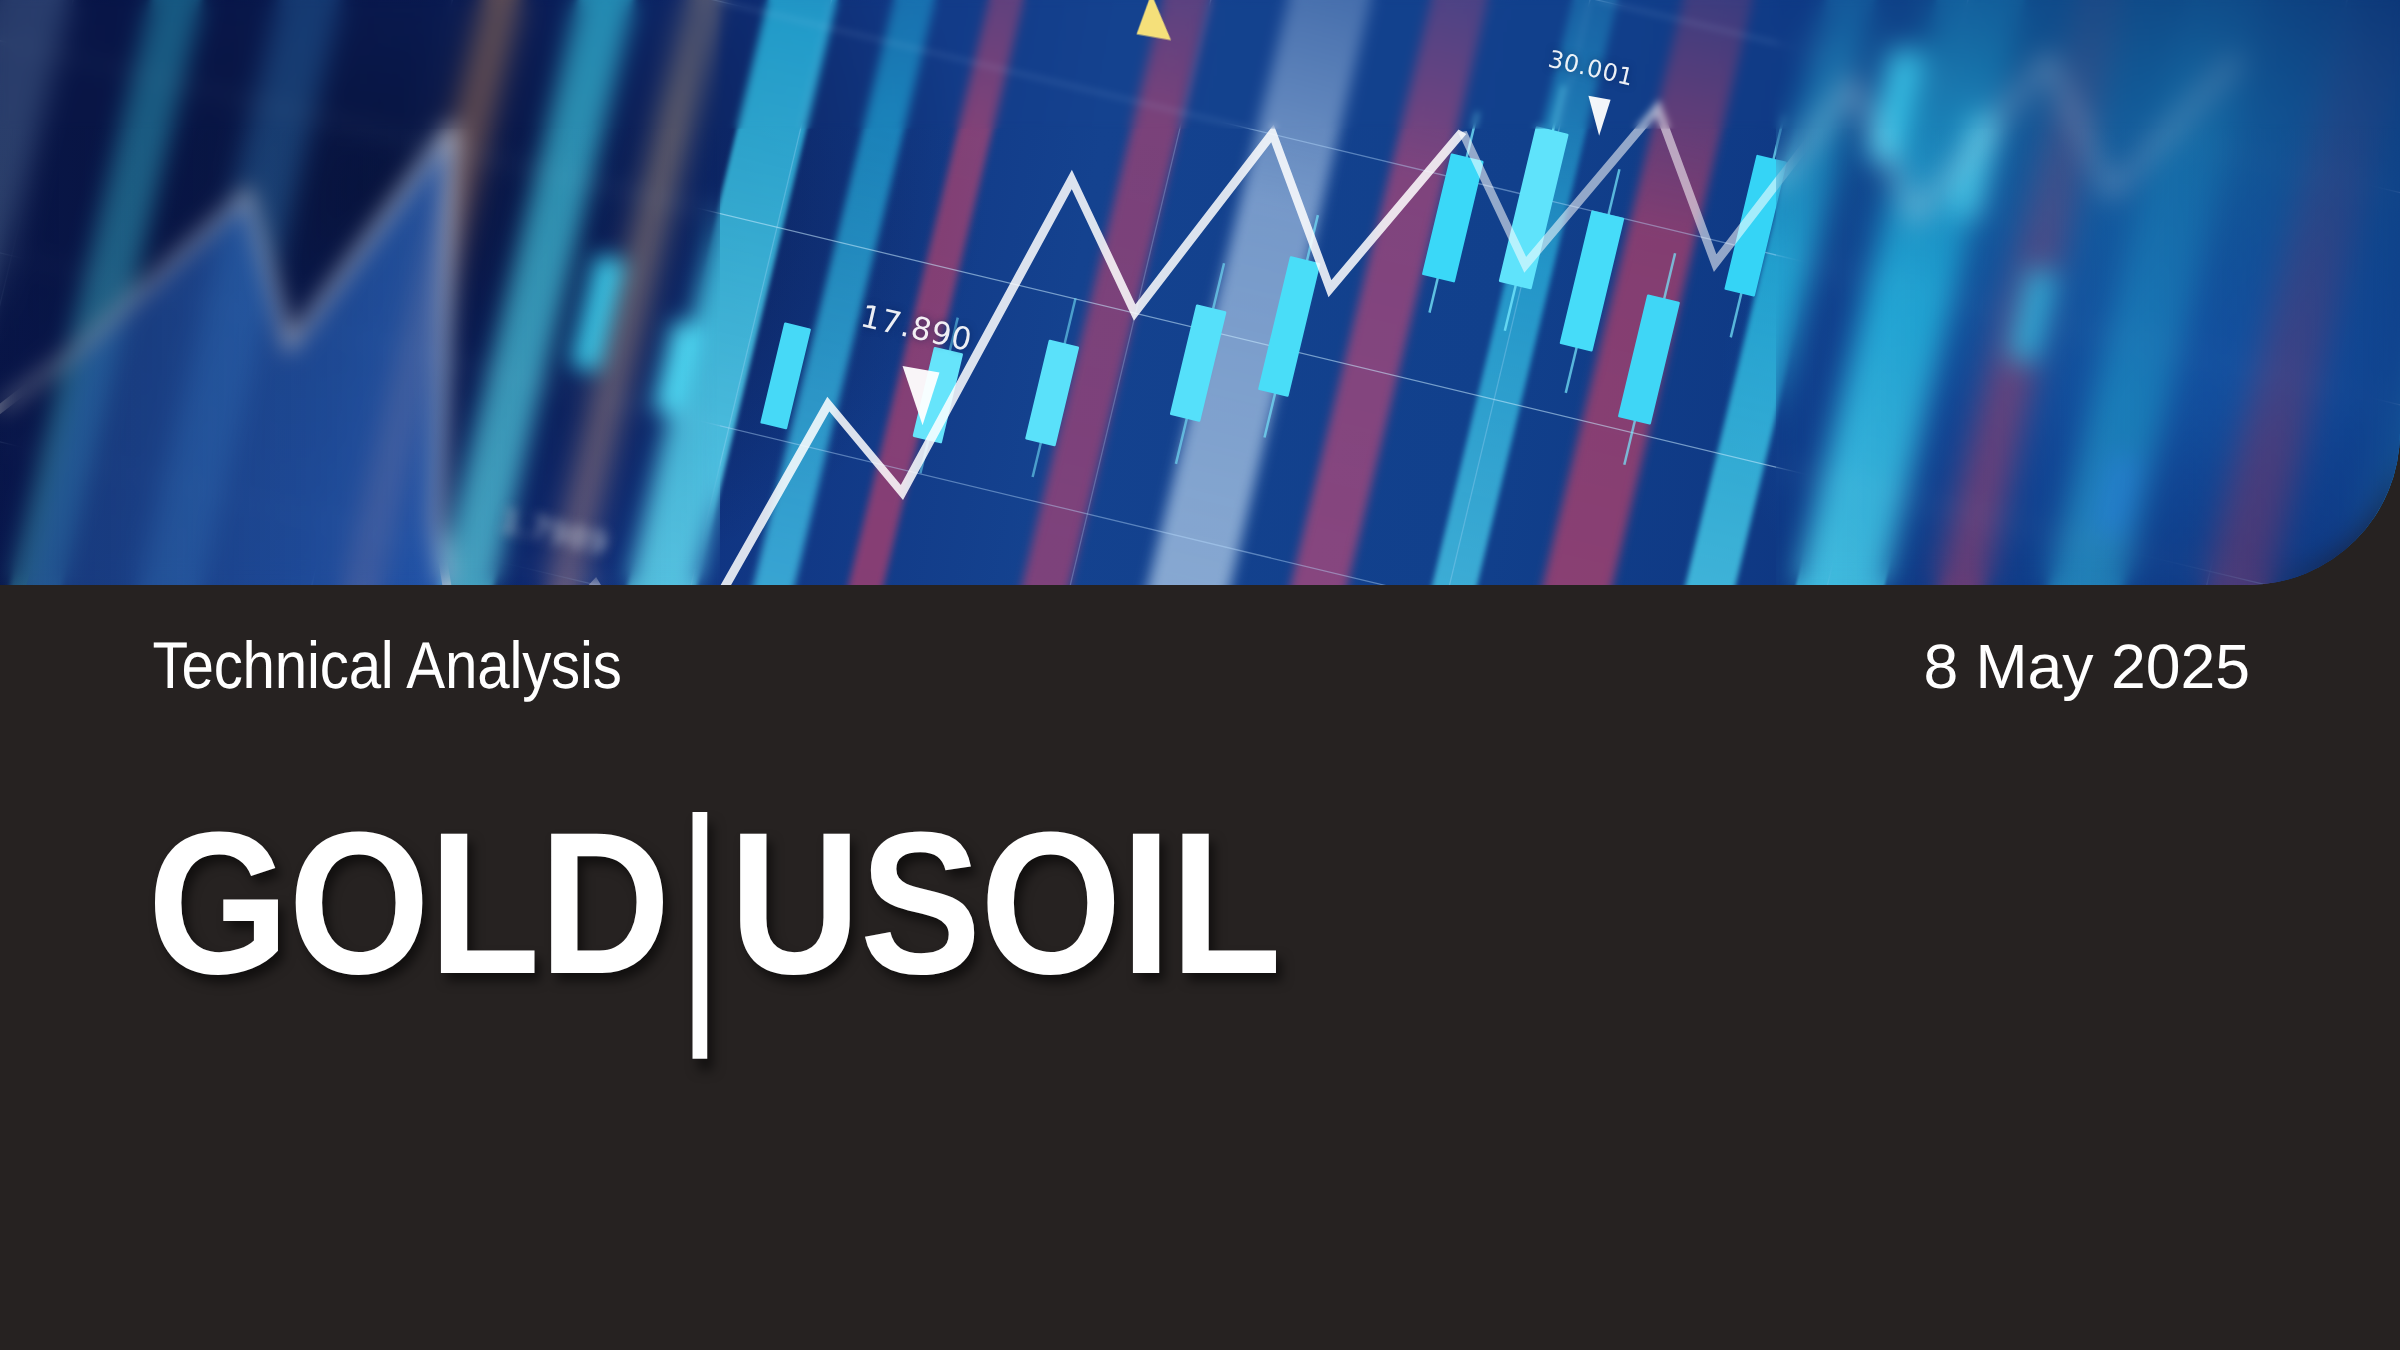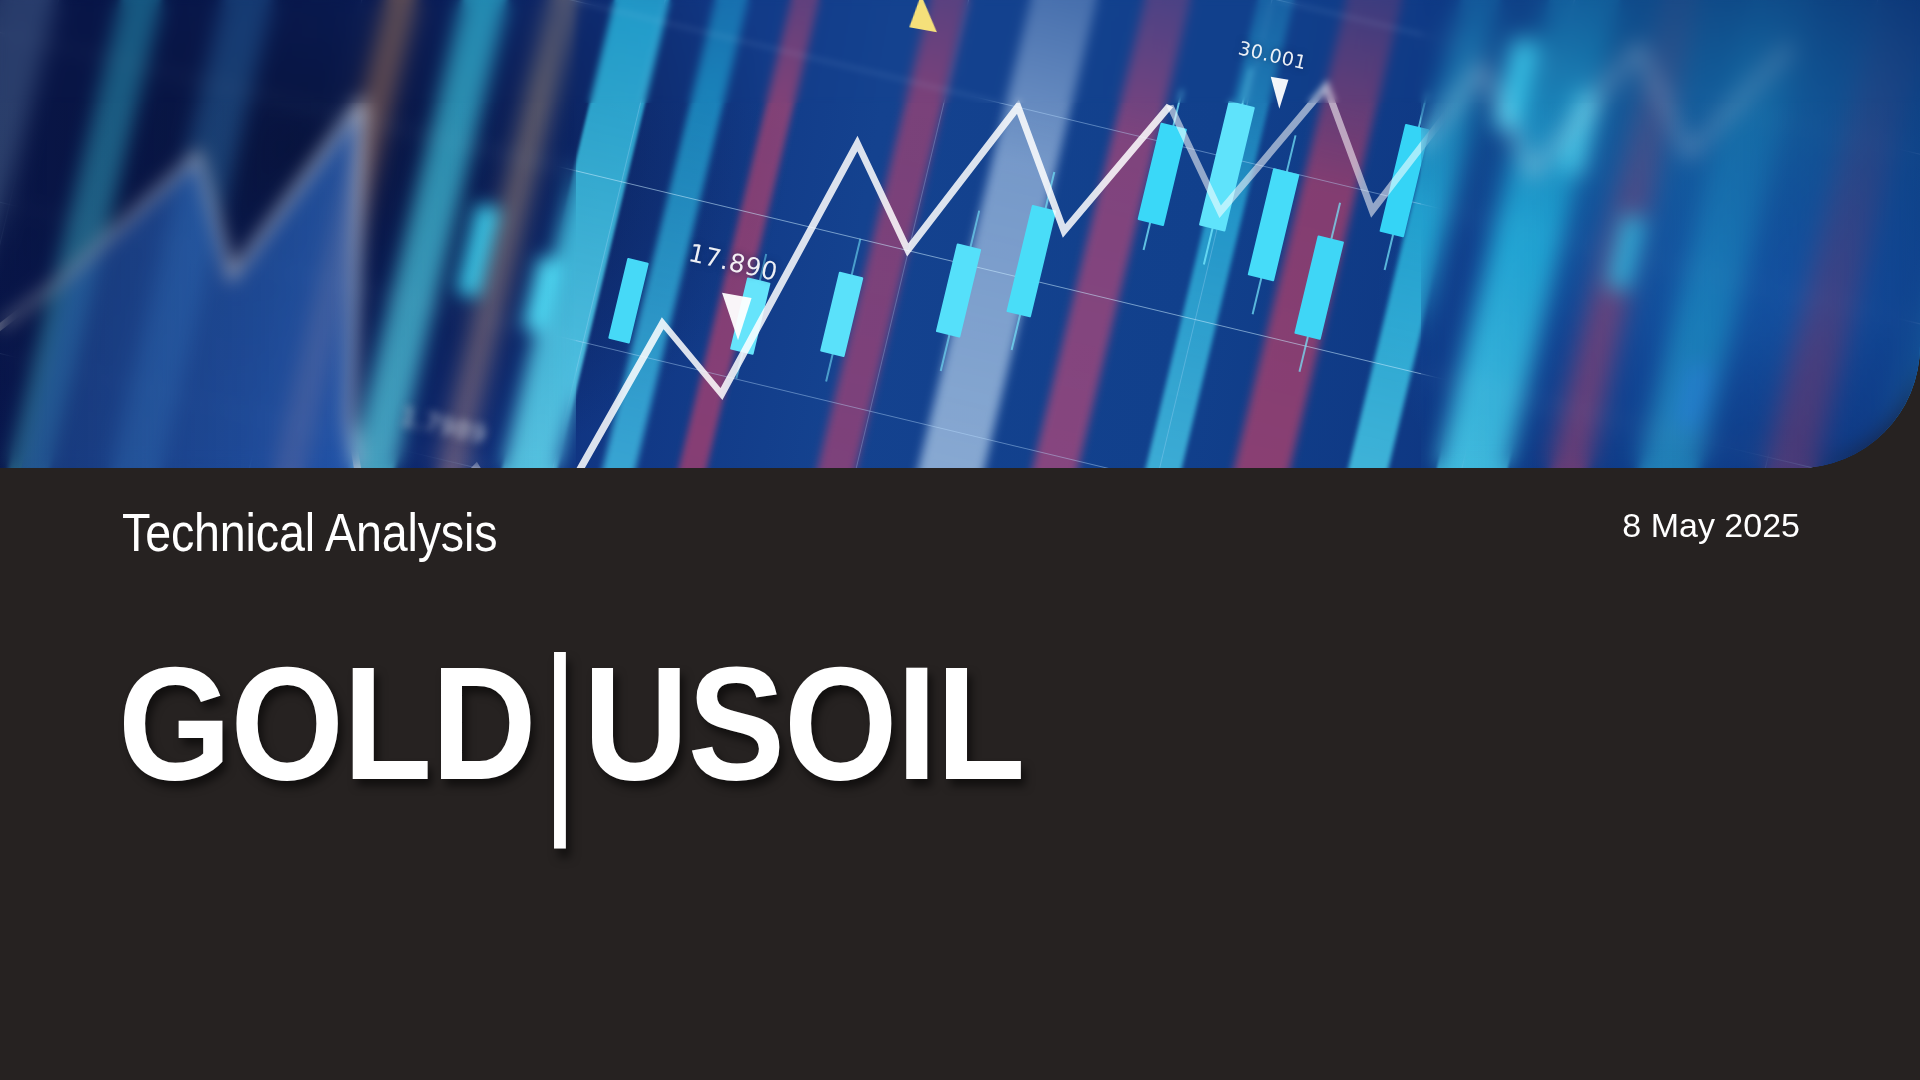--- a/index.html
+++ b/index.html
@@ -123,21 +123,21 @@
     transform:scaleX(.88);
     transform-origin:left center;
     line-height:1;
     white-space:nowrap;
   }
 
   .date {
     position:absolute;
     right:120px; top:508px;
     font-family:"Liberation Sans", sans-serif;
-    font-size:34px;
+    font-size:50px;
     font-weight:400;
     color:#ffffff;
     letter-spacing:0px;
     line-height:1;
     white-space:nowrap;
   }
 
   .title {
     position:absolute;
     left:118px; top:642px;

